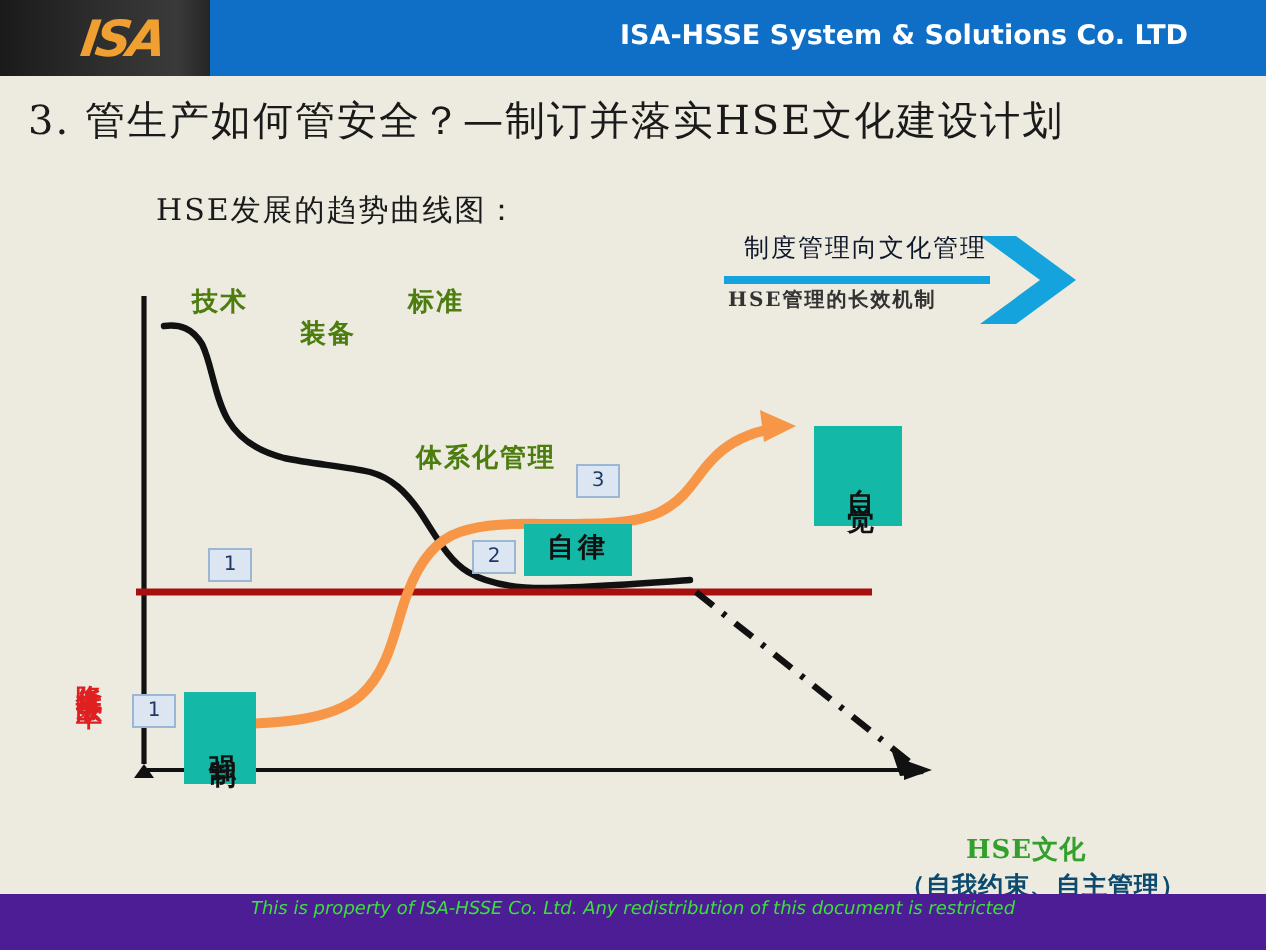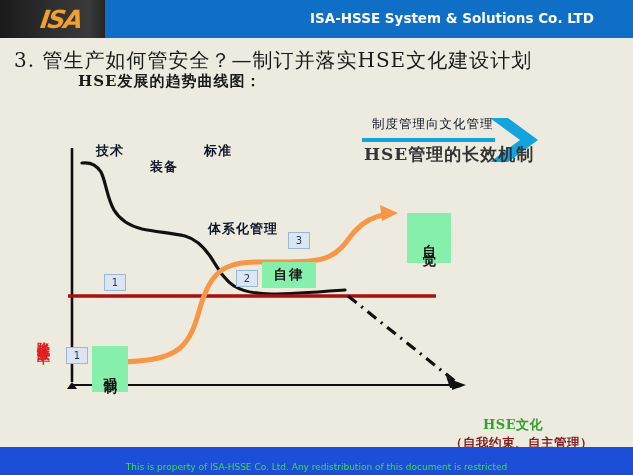--- a/index.html
+++ b/index.html
@@ -39,59 +39,59 @@
     font-family:"DejaVu Sans","Liberation Sans",sans-serif;
   }
   
   #slide-title{
     position:absolute;left:14px;top:47px;
     font-family:"DejaVu Serif","Liberation Serif",serif;
     font-size:20px;font-weight:normal;color:#1a1a1a;
     letter-spacing:1px;white-space:nowrap;
   }
   #slide-subtitle{
-    position:absolute;left:78px;top:72px;
-    font-family:"DejaVu Serif","Liberation Serif",serif;
-    font-size:15px;font-weight:bold;color:#1a1a1a;
+    position:absolute;left:78px;top:96px;
+    font-family:"DejaVu Serif","Liberation Serif",serif;
+    font-size:15px;font-weight:normal;color:#1a1a1a;
     letter-spacing:1px;white-space:nowrap;
   }
   
   #banner{
     position:absolute;left:358px;top:116px;width:195px;height:50px;
   }
   #banner-line{
     position:absolute;left:4px;top:22px;width:133px;height:4px;background:#14A3DC;
   }
   #banner-text-1{
     position:absolute;left:14px;top:0px;
     font-family:"DejaVu Serif","Liberation Serif",serif;
     font-size:12.5px;color:#0f172a;white-space:nowrap;letter-spacing:1px;
   }
   #banner-text-2{
     position:absolute;left:6px;top:27px;
     font-family:"DejaVu Serif","Liberation Serif",serif;
-    font-size:17px;color:#333;font-weight:bold;white-space:nowrap;letter-spacing:1px;
+    font-size:10px;color:#333;font-weight:bold;white-space:nowrap;letter-spacing:1px;
   }
   
   #chart{
     position:absolute;left:0;top:110px;width:633px;height:320px;
   }
   .lbl{position:absolute;white-space:nowrap;}
   .green-lbl{
     font-family:"DejaVu Serif","Liberation Serif",serif;
-    font-weight:bold;color:#0f172a;font-size:13px;letter-spacing:1px;
+    font-weight:bold;color:#4d7c0f;font-size:13px;letter-spacing:1px;
   }
   #y-axis-label{
     position:absolute;left:34px;top:222px;
     font-family:"DejaVu Serif","Liberation Serif",serif;
     font-weight:bold;color:#E02020;font-size:13px;
     writing-mode:vertical-rl;letter-spacing:2px;
   }
   .obox{
-    position:absolute;background:#86efac;
+    position:absolute;background:#14b8a6;
     font-family:"DejaVu Serif","Liberation Serif",serif;
     font-weight:bold;color:#111;font-size:13.5px;
     display:flex;align-items:center;justify-content:center;
     text-align:center;line-height:1.15;letter-spacing:2px;
   }
   .badge{
     position:absolute;background:#DCE6F2;border:1px solid #9BB7D4;
     color:#1F3864;font-size:10px;font-family:"DejaVu Sans","Liberation Sans",sans-serif;
     width:20px;height:15px;line-height:15px;text-align:center;
   }
@@ -101,28 +101,28 @@
     font-weight:bold;color:#1F1FB0;font-size:26px;letter-spacing:5px;
   }
   #hse-culture{
     position:absolute;left:443px;top:306px;
     font-family:"DejaVu Serif","Liberation Serif",serif;
     font-weight:bold;color:#33A02C;font-size:13px;letter-spacing:0.5px;margin-left:40px;
   }
   #hse-culture-sub{
     position:absolute;left:450px;top:325px;
     font-family:"DejaVu Serif","Liberation Serif",serif;
-    font-weight:bold;color:#7f1d1d;font-size:12.5px;letter-spacing:0.5px;
+    font-weight:bold;color:#0c4a6e;font-size:12.5px;letter-spacing:0.5px;
   }
   
   #footer{
     position:absolute;left:0;top:447px;width:633px;height:28px;
-    background:#1d4ed8;color:#33E03A;text-align:center;
-    font-family:"DejaVu Sans","Liberation Sans",sans-serif;
-    font-size:9px;line-height:13px;padding-top:14px;box-sizing:border-box;
+    background:#4c1d95;color:#33E03A;text-align:center;
+    font-family:"DejaVu Sans","Liberation Sans",sans-serif;
+    font-size:9px;line-height:13px;padding-top:2px;box-sizing:border-box;font-style:italic;
   }
   #footer div{color:#3BE03B;}
 </style>
 </head>
 <body>
 
 <div id="header">
   <div id="header-blue"></div>
   <div id="logo">ISA</div>
   <div id="header-en">ISA-HSSE  System &amp; Solutions Co. LTD</div>

